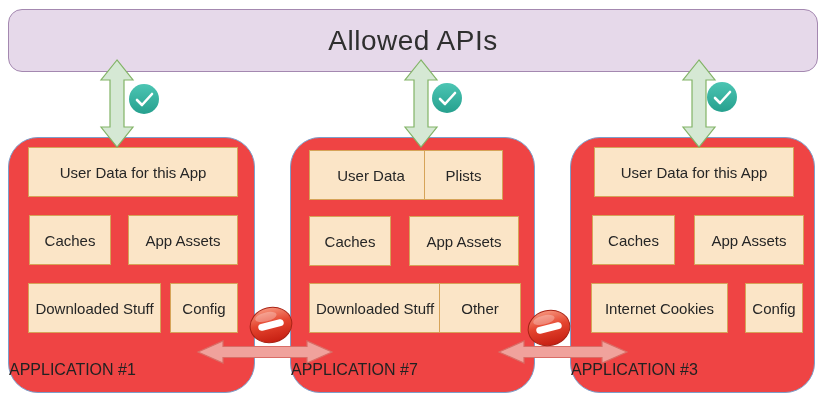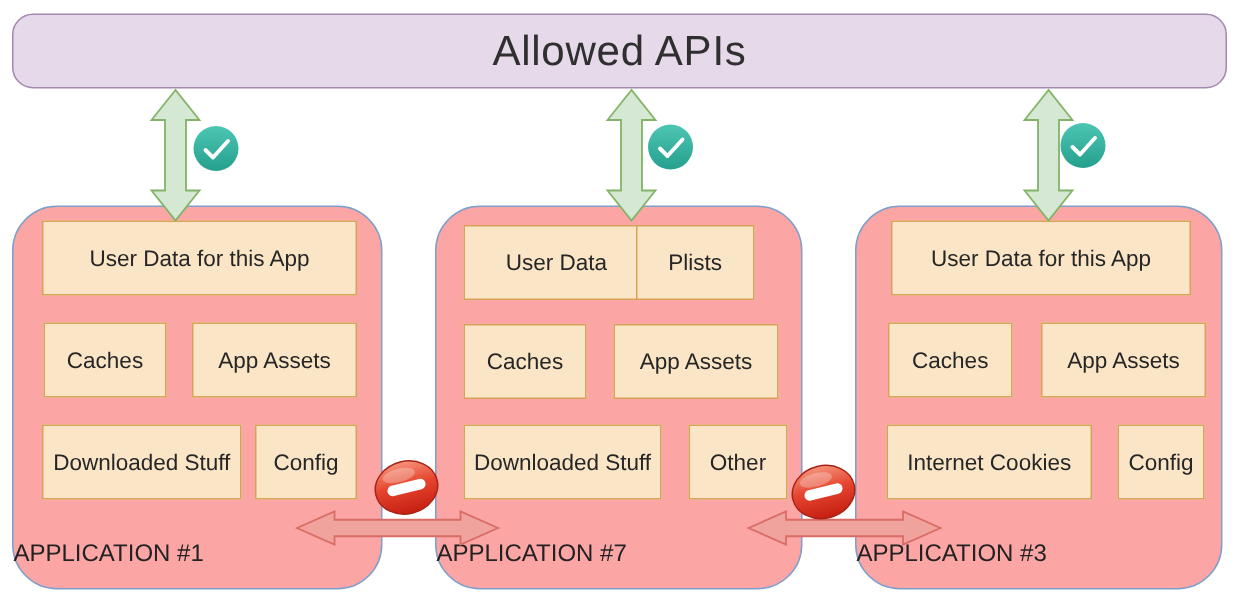--- a/index.html
+++ b/index.html
@@ -2,29 +2,29 @@
 <html><head>
 <meta charset="utf-8">
 <style>
   html,body{margin:0;padding:0;background:#ffffff;}
   .canvas{
     position:relative;width:826px;height:400px;background:#ffffff;overflow:hidden;
     font-family:"Liberation Sans", sans-serif;color:#2d2d2d;
   }
   
   .api-bar{
-    position:absolute;left:8px;top:9px;width:810px;height:50px;
+    position:absolute;left:8px;top:9px;width:810px;height:63px;
     background:#e6d9ea;border:1px solid #a488b0;border-radius:14px;
     display:flex;align-items:center;justify-content:center;box-sizing:border-box;
   }
   .api-bar span{font-size:28px;color:#2f2f2f;letter-spacing:.5px;}
   
   .app{
     position:absolute;top:137px;height:256px;
-    background:#fca5a5;border:1px solid #7d9fca;border-radius:30px;
+    background:#ef4444;border:1px solid #7d9fca;border-radius:30px;
     box-sizing:border-box;
   }
   .app1{left:8px;width:247px;}
   .app2{left:290px;width:245px;}
   .app3{left:570px;width:245px;}
   
   .sbox{
     position:absolute;height:50px;
     background:#fbe5c7;border:1px solid #d6a358;
     display:flex;align-items:center;justify-content:center;
@@ -53,21 +53,21 @@
     <div class="sbox" style="left:161px;top:145px;width:68px">Config</div>
     <div class="app-label">APPLICATION #1</div>
   </div>
 
   <div class="app app2">
     <div class="sbox" style="left:18px;top:12px;width:124px">User Data</div>
     <div class="sbox" style="left:133px;top:12px;width:79px">Plists</div>
     <div class="sbox" style="left:18px;top:78px;width:82px">Caches</div>
     <div class="sbox" style="left:118px;top:78px;width:110px">App Assets</div>
     <div class="sbox" style="left:18px;top:145px;width:132px">Downloaded Stuff</div>
-    <div class="sbox" style="left:168px;top:145px;width:66px">Other</div>
+    <div class="sbox" style="left:148px;top:145px;width:82px">Other</div>
     <div class="app-label">APPLICATION #7</div>
   </div>
 
   <div class="app app3">
     <div class="sbox" style="left:23px;top:9px;width:200px">User Data for this App</div>
     <div class="sbox" style="left:21px;top:77px;width:83px">Caches</div>
     <div class="sbox" style="left:123px;top:77px;width:110px">App Assets</div>
     <div class="sbox" style="left:20px;top:145px;width:137px">Internet Cookies</div>
     <div class="sbox" style="left:174px;top:145px;width:58px">Config</div>
     <div class="app-label">APPLICATION #3</div>

